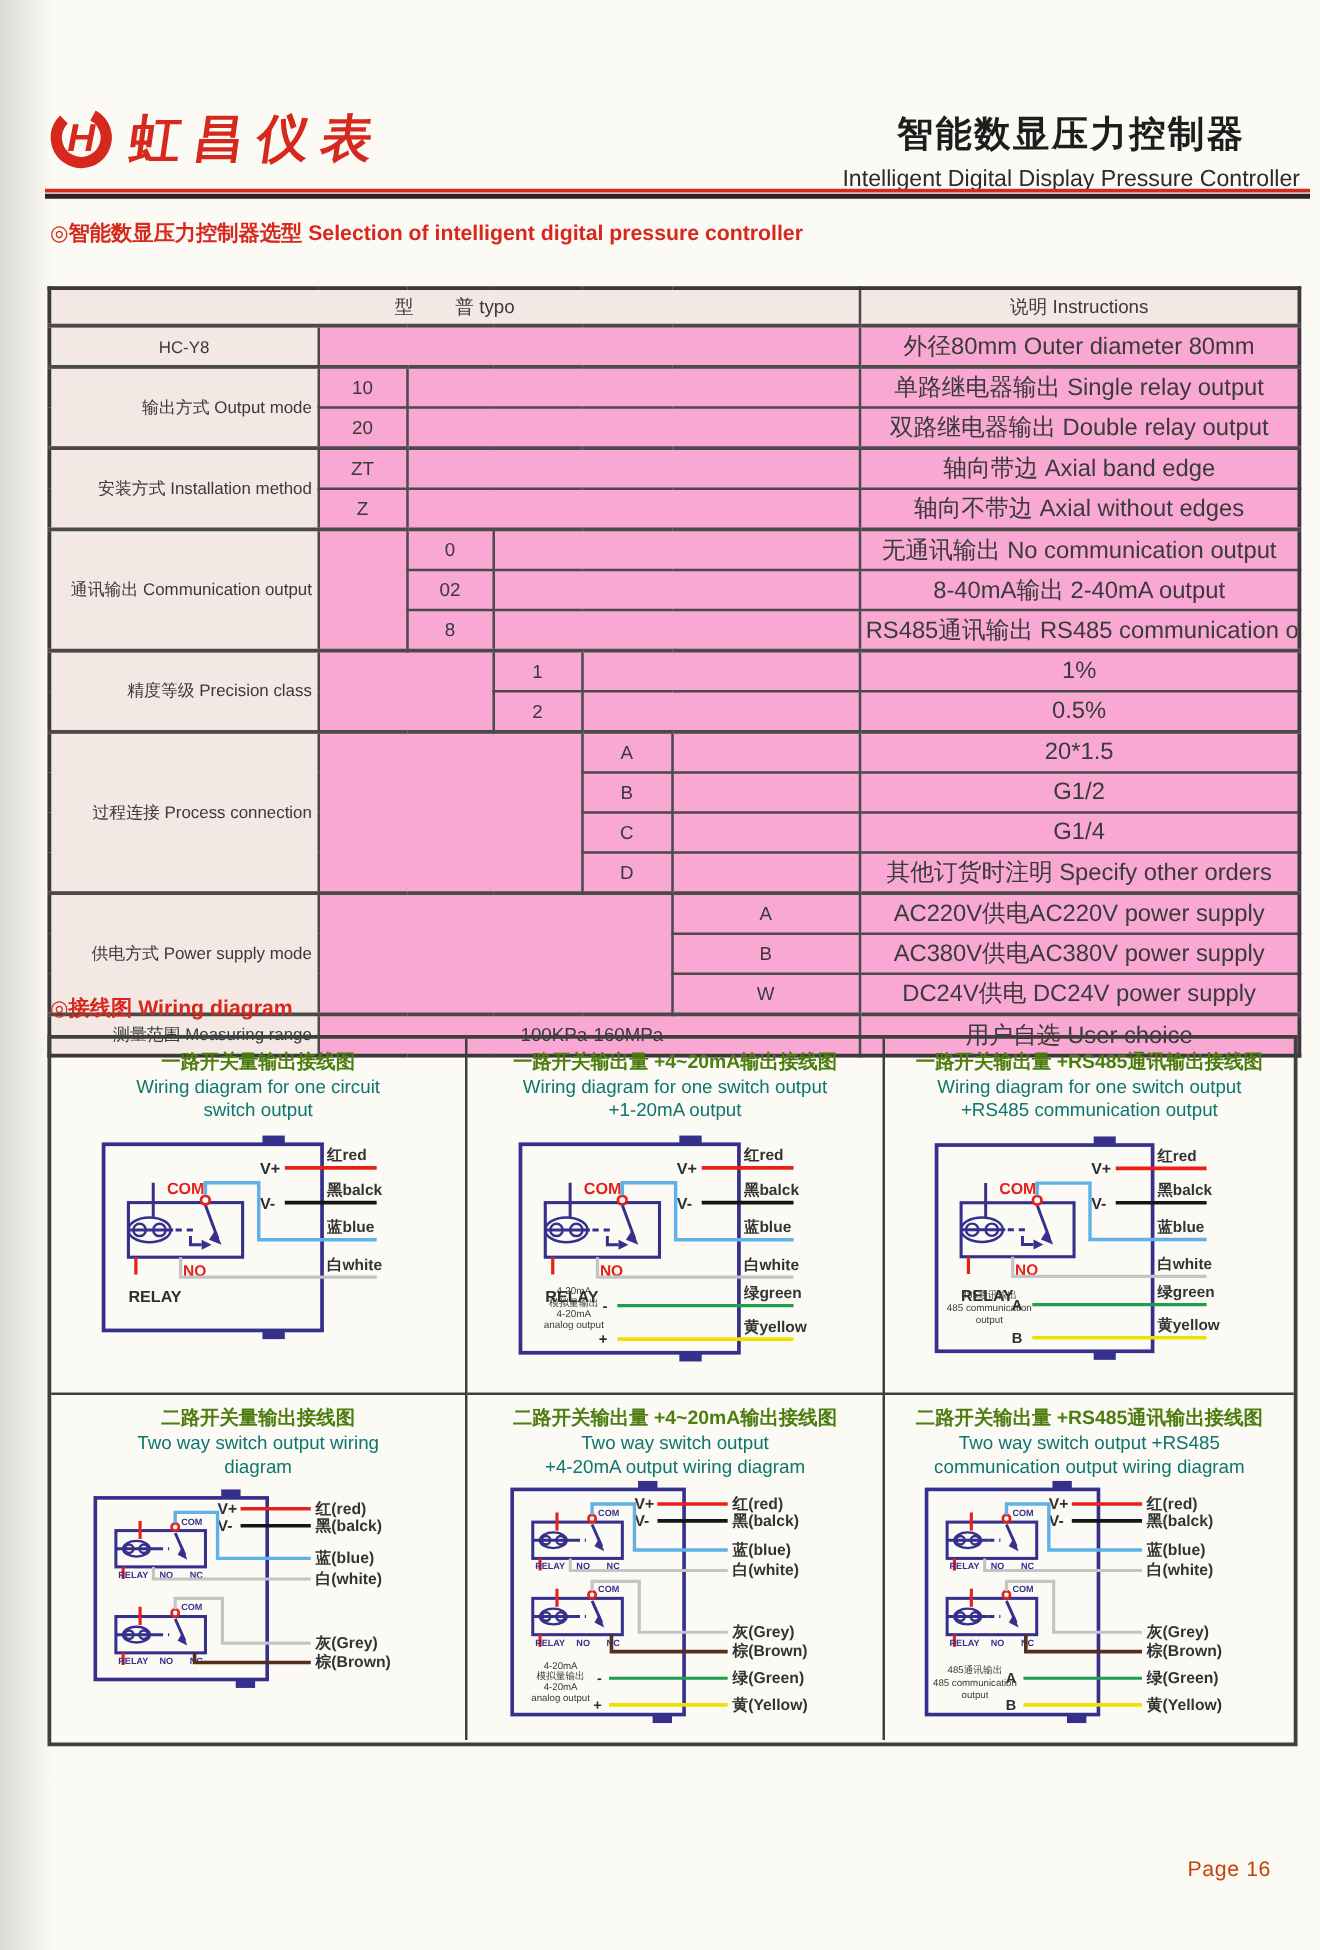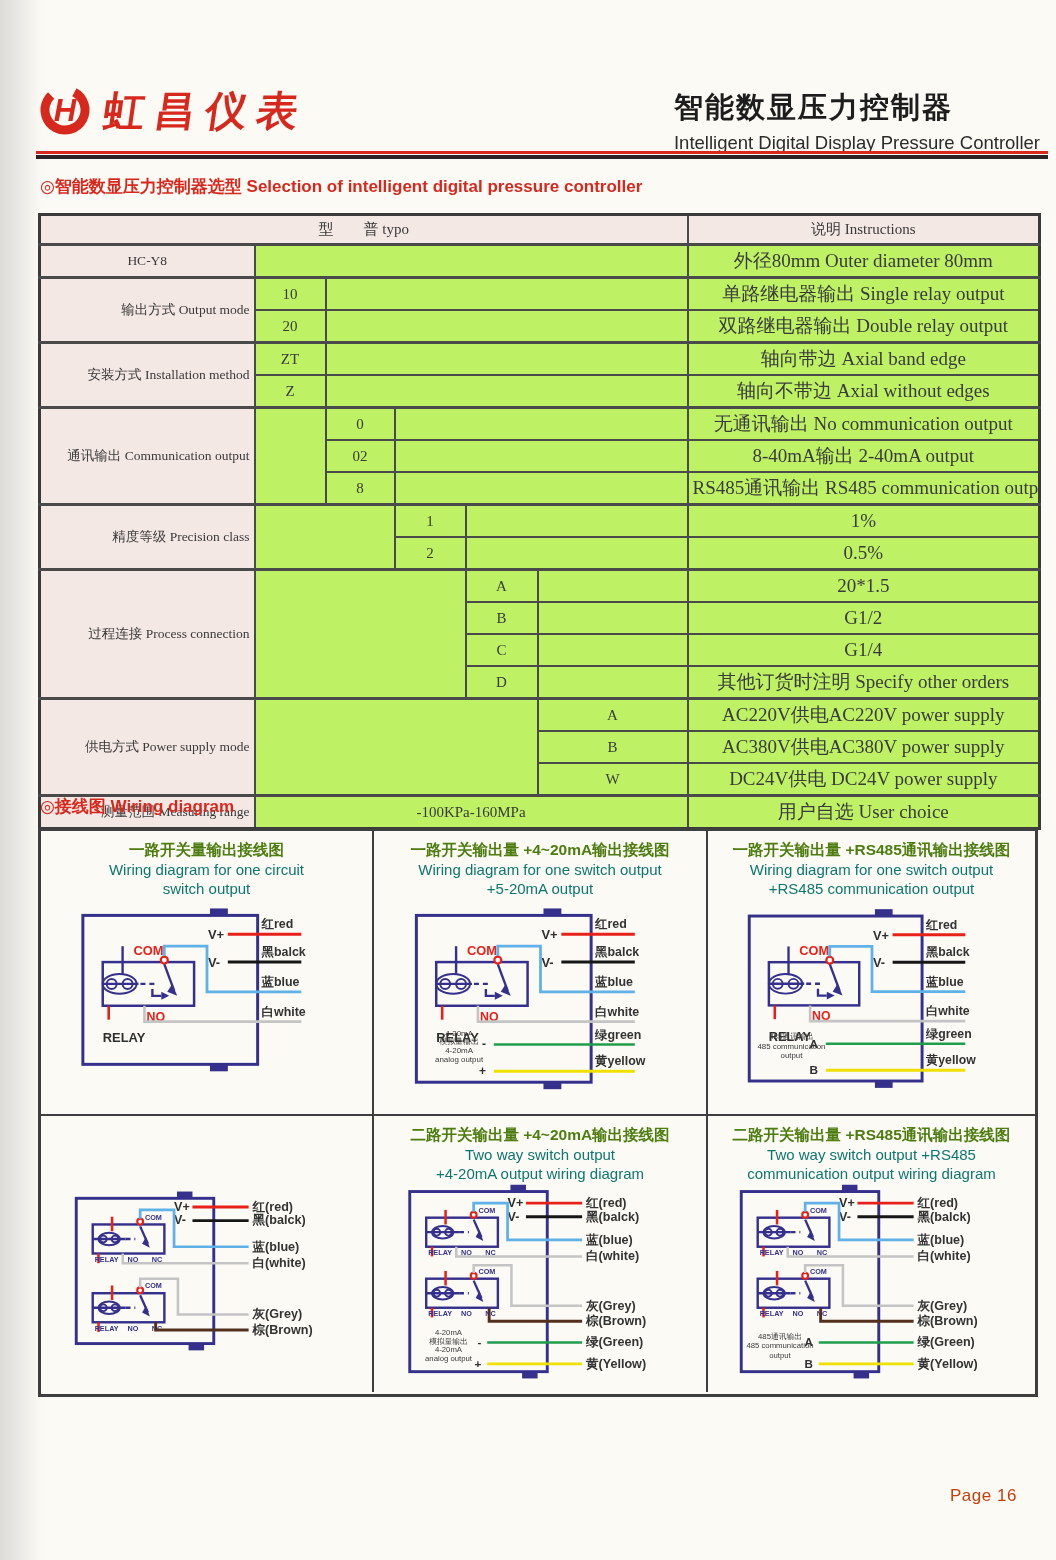--- a/index.html
+++ b/index.html
@@ -6,34 +6,34 @@
   body{background:#e8e8e8;}
   .page{position:relative;width:1056px;height:1560px;background:#fbfaf5;overflow:hidden;
         font-family:"Liberation Sans","DejaVu Sans",sans-serif;color:#3a3a3a;}
   .shade-left{position:absolute;left:0;top:0;bottom:0;width:42px;
         background:linear-gradient(90deg,rgba(110,110,110,.22),rgba(110,110,110,0));pointer-events:none;}
 
   
   .logo-mark{position:absolute;left:36px;top:80px;}
   .logo-name{position:absolute;left:104px;top:84px;font-size:41px;font-weight:bold;color:#d7281e;
         letter-spacing:10px;transform:skewX(-8deg);white-space:nowrap;}
-  .titles{position:absolute;right:16px;top:88px;text-align:left;}
+  .titles{position:absolute;right:16px;top:88px;text-align:center;}
   .title-zh{font-size:29px;font-weight:bold;color:#1d1d1d;letter-spacing:2px;}
   .title-en{font-size:18.5px;font-weight:normal;color:#2b2b2b;margin-top:4px;}
   .rule{position:absolute;left:36px;top:151px;width:1012px;}
   .rule .r1{height:3px;background:#d7281e;}
   .rule .r2{height:4px;background:#2a2326;margin-top:1px;}
 
   .sec{position:absolute;left:40px;margin:0;font-size:17px;font-weight:bold;color:#d7281e;white-space:nowrap;}
   .sec1{top:175px;}
   .sec2{top:795px;}
 
   
-  .seltab{position:absolute;left:38px;top:213px;width:1000px;border-collapse:collapse;table-layout:fixed;
-        background:#bef264;border:3px solid #3a3a3a;font-family:Liberation Serif, serif;}
+  .seltab{position:absolute;left:38px;top:229px;width:1000px;border-collapse:collapse;table-layout:fixed;
+        background:#f9a8d4;border:3px solid #3a3a3a;}
   .seltab td,.seltab th{border:2px solid #4a4a4a;height:30px;padding:0 4px;font-size:15px;
         text-align:center;font-weight:normal;overflow:hidden;white-space:nowrap;}
   .seltab th.head{height:27px;background:#f3e8e4;}
   .seltab td.lab{background:#f3e8e4;font-size:13.5px;text-align:right;padding-left:10px;}
   .seltab td.ctr{text-align:center;padding-left:4px;}
   .seltab tr.bt td,.seltab tr.bt th{border-top-width:3px;}
   .seltab td.instr{font-size:19px;margin-top:20px;}
   .pre{white-space:pre !important;}
 
   
@@ -259,21 +259,21 @@
         <text class="wl" x="222" y="126">黑balck</text>
         <text class="wl" x="222" y="156">蓝blue</text>
         <text class="wl" x="222" y="186">白white</text>
       </svg>
     </div>
 
     <div class="wcell">
       <div class="wt">
         <div class="zh">一路开关输出量 +4~20mA输出接线图</div>
         <div class="en">Wiring diagram for one switch output</div>
-        <div class="en">+5-20mA output</div>
+        <div class="en">+1-20mA output</div>
       </div>
       <svg class="diag" viewBox="0 0 333 285">
         <g>
           <rect class="box" x="42" y="85" width="176" height="168"></rect>
           <rect class="tab" x="170" y="78" width="18" height="7"></rect>
           <rect class="tab" x="170" y="253" width="18" height="7"></rect>
         </g>
         <g>
           <rect class="rbody" x="62" y="132" width="92" height="44"></rect>
           <line class="nv" x1="62" y1="154" x2="98" y2="154"></line>
@@ -369,20 +369,25 @@
           <text class="blocklab" x="85" y="210">485通讯输出</text>
           <text class="blocklab" x="85" y="220">485 communication</text>
           <text class="blocklab" x="85" y="230">output</text>
         </g>
         <text class="sign" x="112" y="219">A</text>
         <text class="sign" x="112" y="246">B</text>
       </svg>
     </div>
 
     <div class="wcell lastrow">
+      <div class="wt">
+        <div class="zh">二路开关量输出接线图</div>
+        <div class="en">Two way switch output wiring</div>
+        <div class="en">diagram</div>
+      </div>
       <svg class="diag" viewBox="0 0 333 285">
         <g>
           <rect class="box" x="32" y="85" width="142" height="150"></rect>
           <rect class="tab" x="136" y="78" width="16" height="7"></rect>
           <rect class="tab" x="148" y="235" width="16" height="7"></rect>
         </g>
         <g>
           <rect class="rbody" x="49" y="112" width="74" height="30"></rect>
           <line class="nv" x1="49" y1="127" x2="83" y2="127"></line>
           <ellipse class="nv2" cx="66" cy="127" rx="11" ry="6.5"></ellipse>

